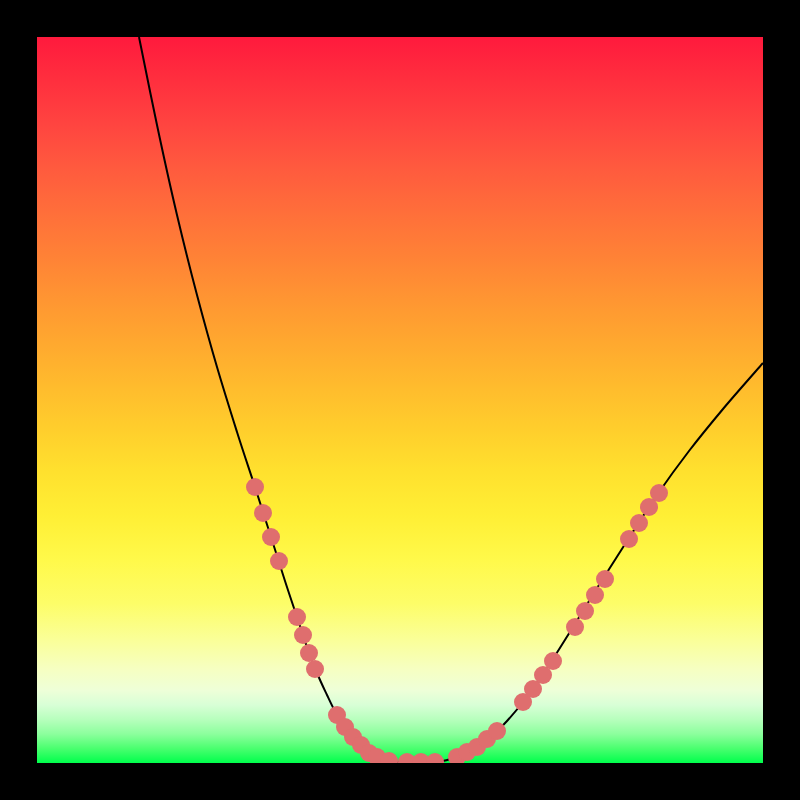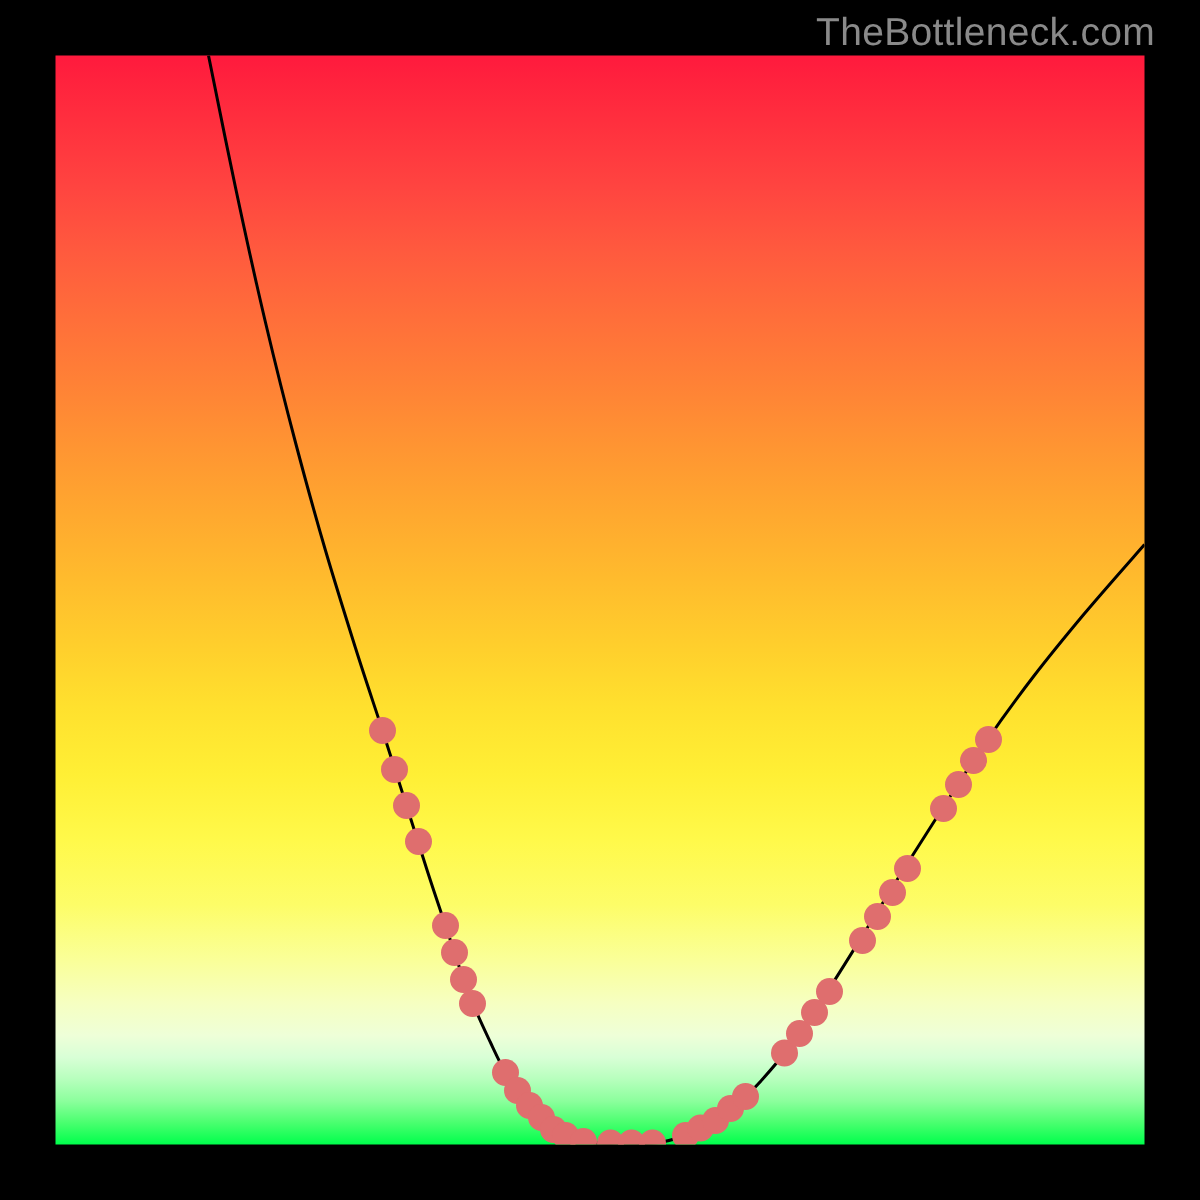--- a/index.html
+++ b/index.html
@@ -118,14 +118,13 @@
           <circle cx="548" cy="574" r="9" class="bead" fill="#df6e6e"></circle>
           <circle cx="558" cy="558" r="9" class="bead" fill="#df6e6e"></circle>
           <circle cx="568" cy="542" r="9" class="bead" fill="#df6e6e"></circle>
           <circle cx="592" cy="502" r="9" class="bead" fill="#df6e6e"></circle>
           <circle cx="602" cy="486" r="9" class="bead" fill="#df6e6e"></circle>
           <circle cx="612" cy="470" r="9" class="bead" fill="#df6e6e"></circle>
           <circle cx="622" cy="456" r="9" class="bead" fill="#df6e6e"></circle>
         </g>
     </svg>
   </div>
-  <div class="watermark">TheBottleneck.com</div>
 </div>
 
 </body></html>

